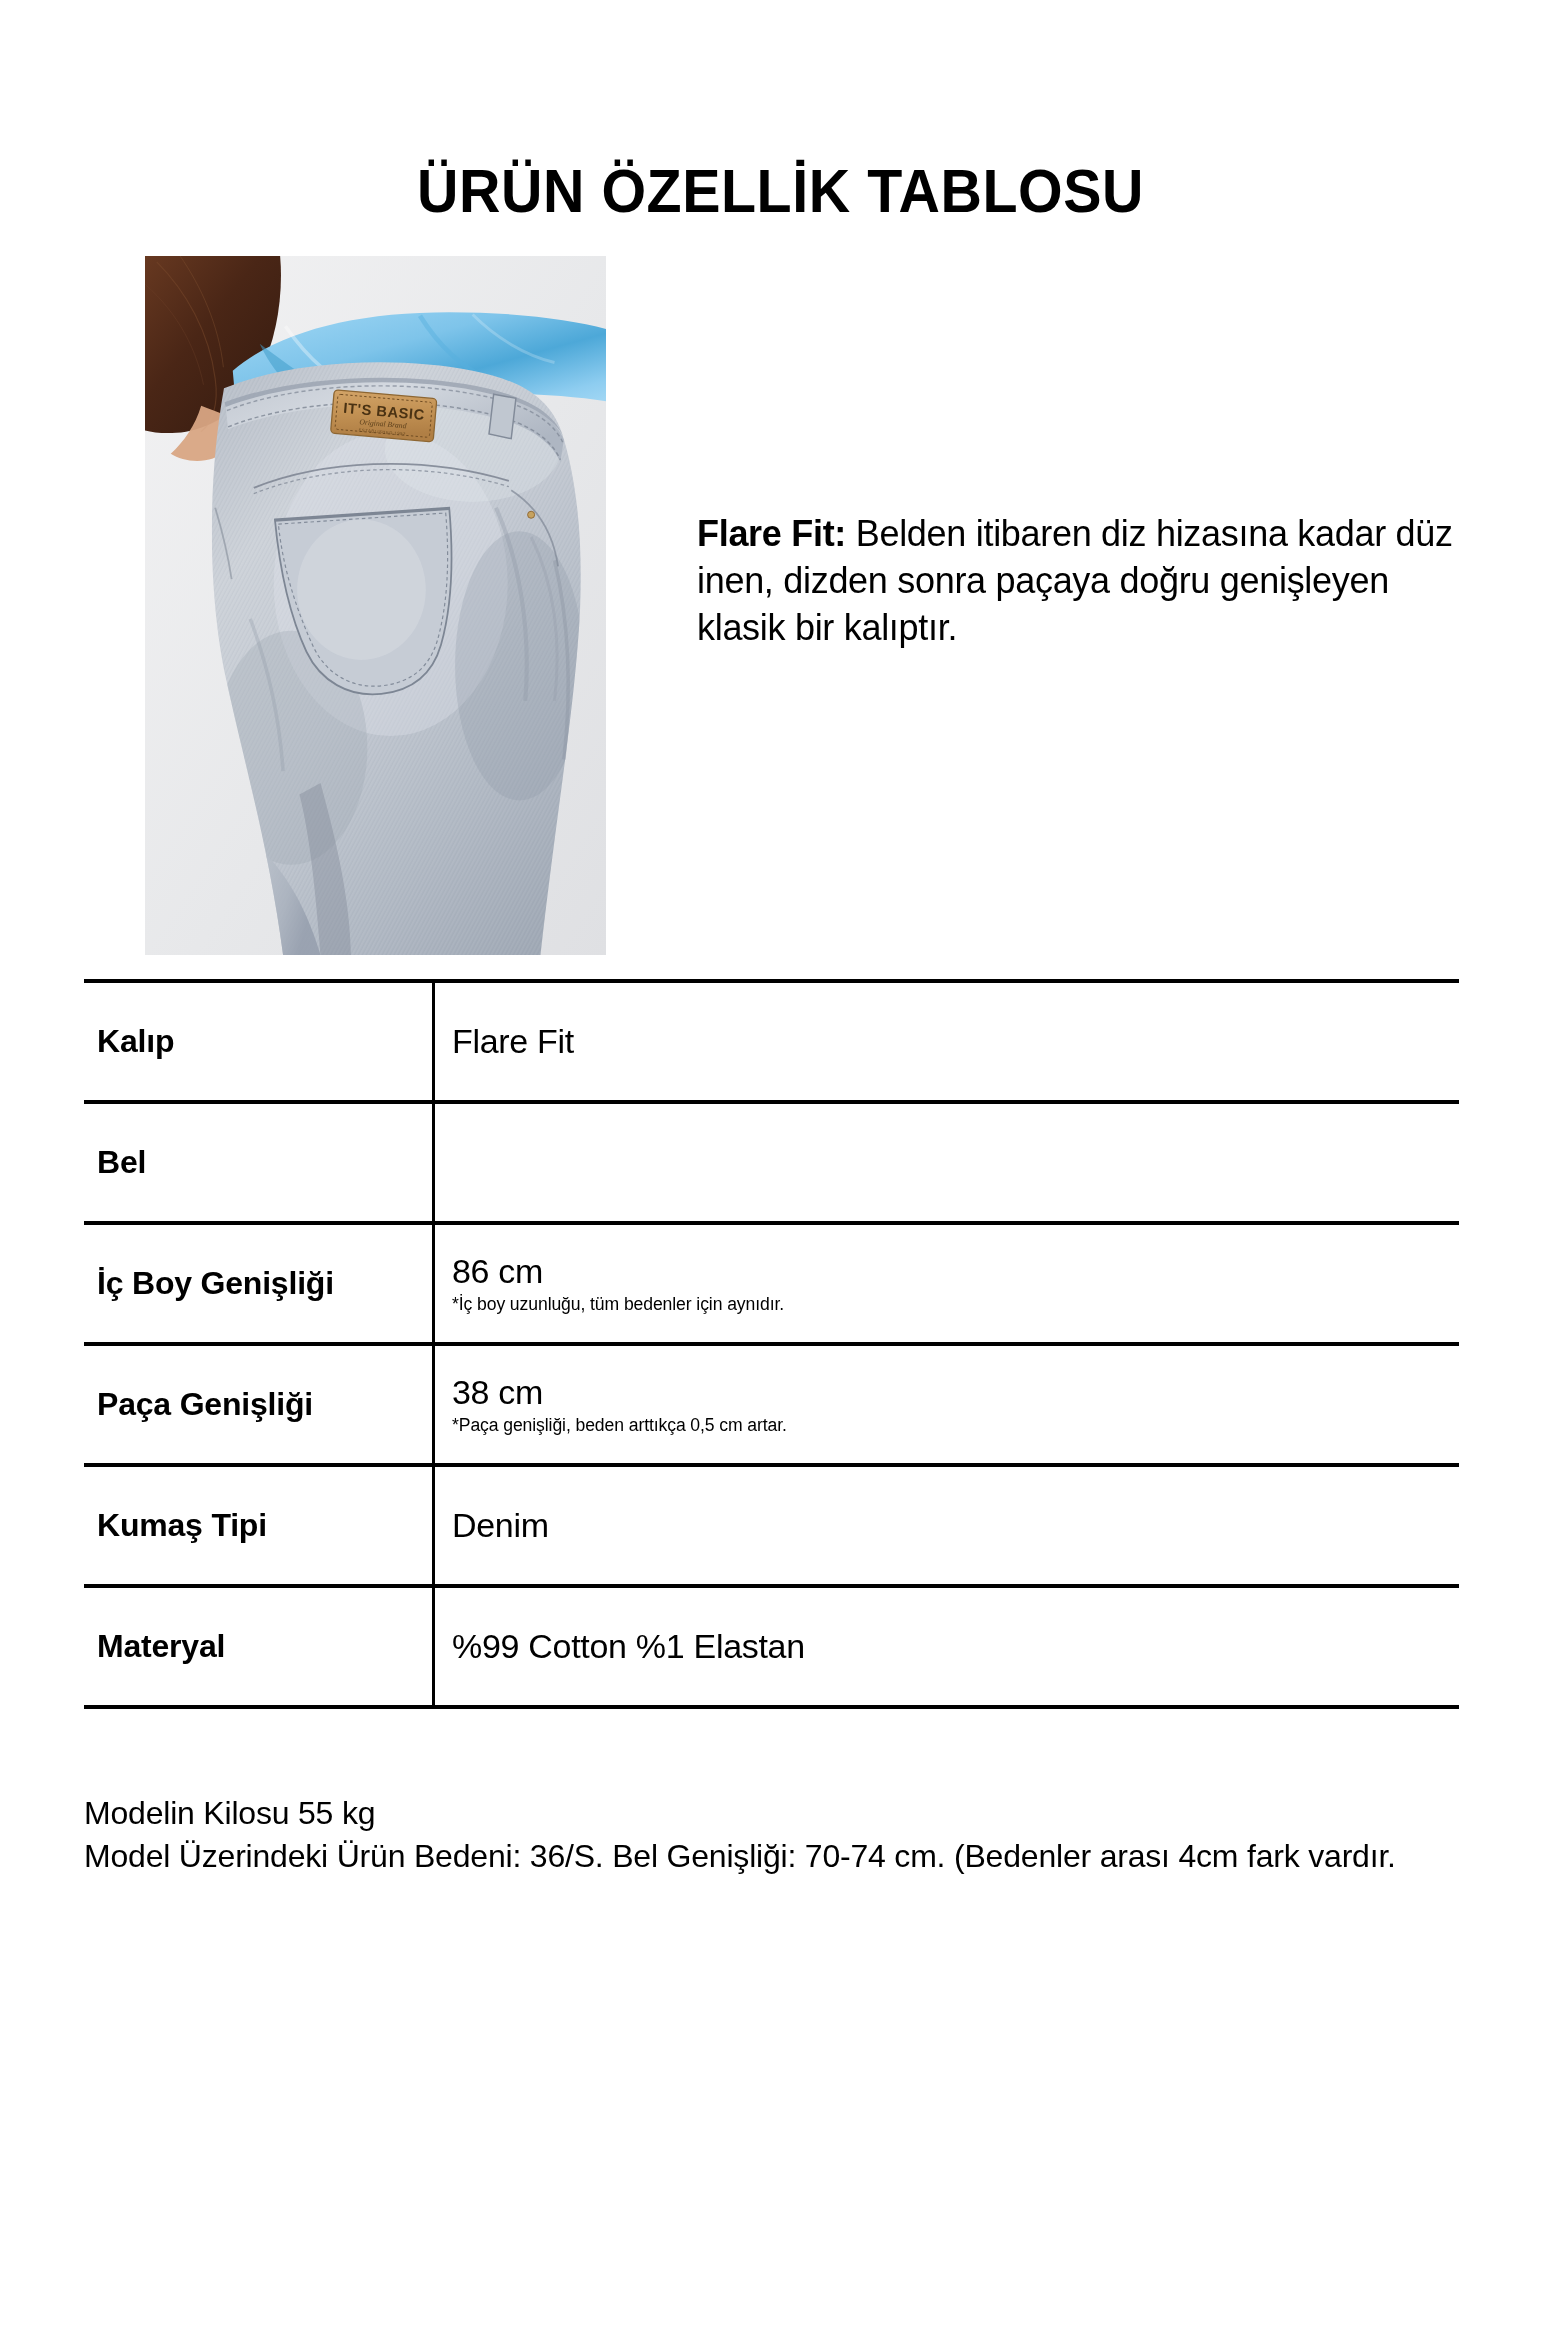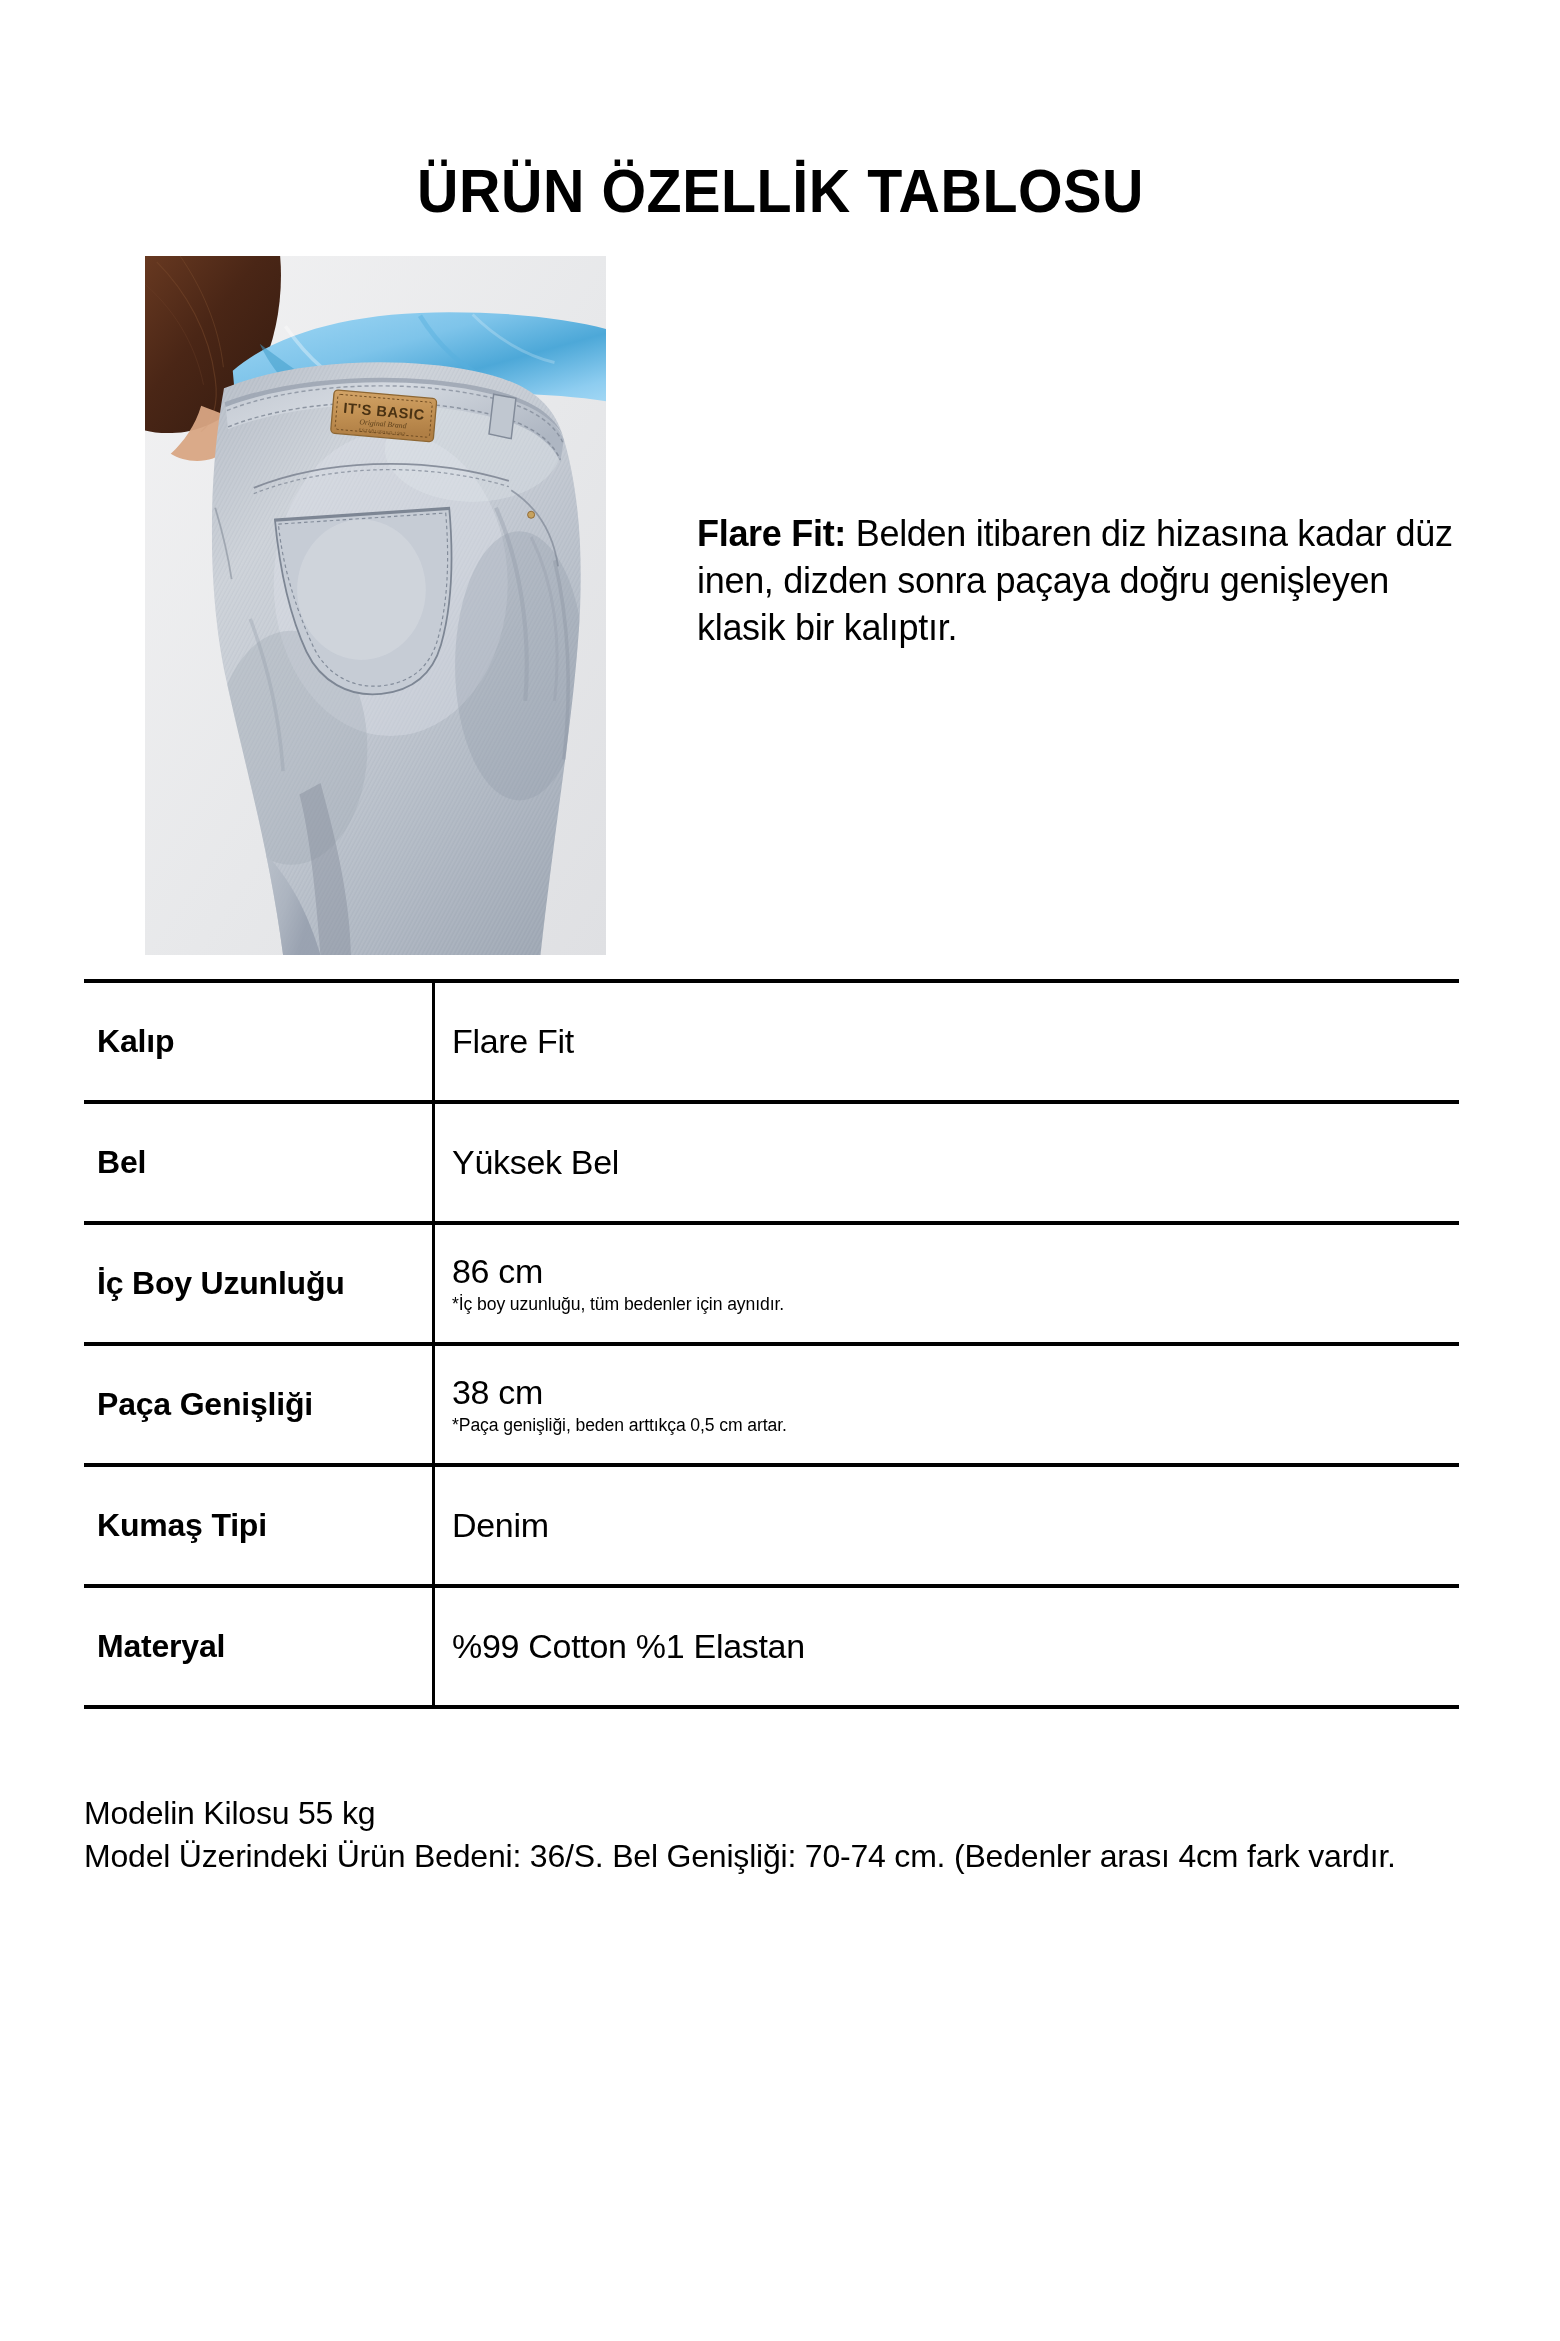--- a/index.html
+++ b/index.html
@@ -276,28 +276,24 @@
     <div class="cell-divider"></div>
     <div class="cell-value">
       <div class="value-main">Flare Fit</div>
 
     </div>
   </div>
 
   <div class="spec-row">
     <div class="cell-label">Bel</div>
     <div class="cell-divider"></div>
-    <div class="cell-value">
-      <div class="value-main">Yüksek Bel</div>
-
-    </div>
-  </div>
-
-  <div class="spec-row">
-    <div class="cell-label">İç Boy Uzunluğu</div>
+  </div>
+
+  <div class="spec-row">
+    <div class="cell-label">İç Boy Genişliği</div>
     <div class="cell-divider"></div>
     <div class="cell-value">
       <div class="value-main">86 cm</div>
       <div class="value-note">*İç boy uzunluğu, tüm bedenler için aynıdır.</div>
     </div>
   </div>
 
   <div class="spec-row">
     <div class="cell-label">Paça Genişliği</div>
     <div class="cell-divider"></div>

